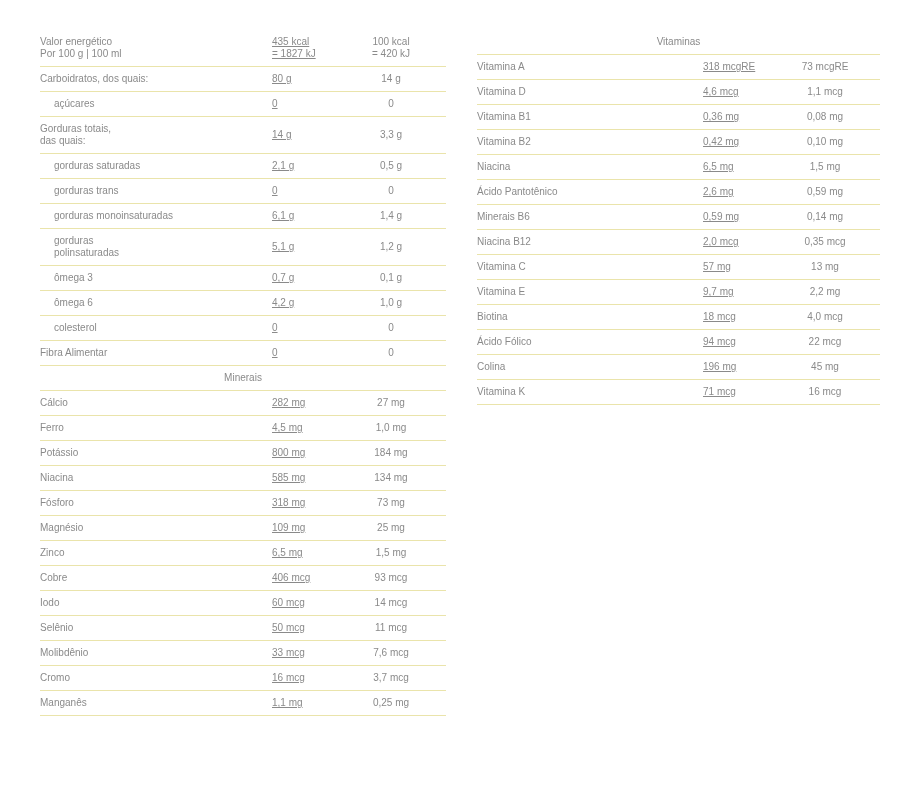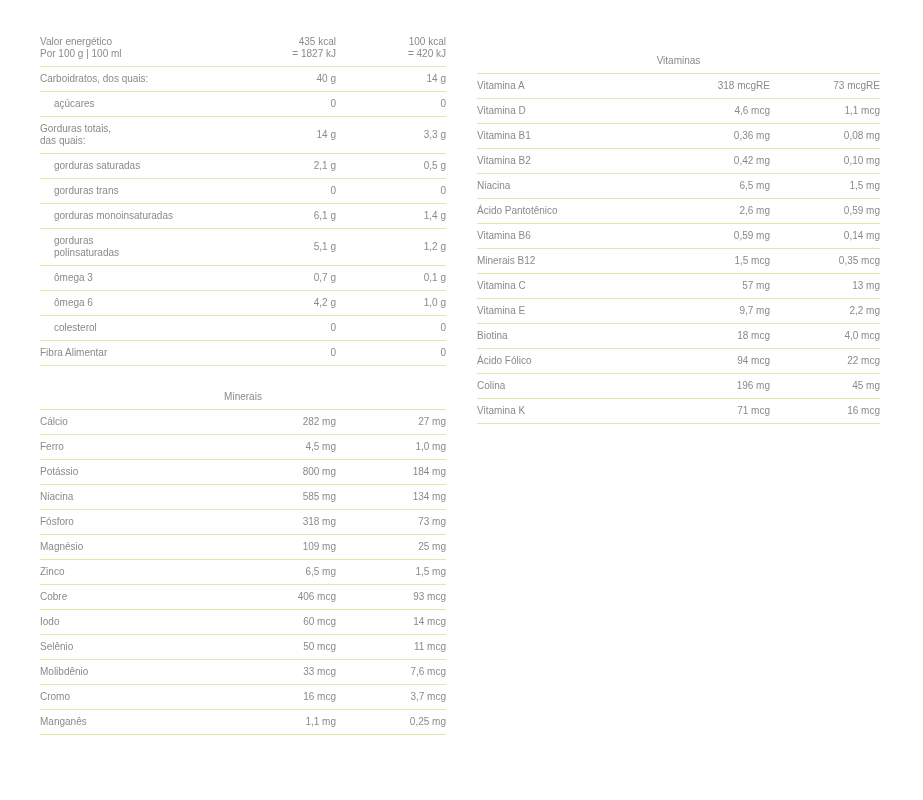--- a/index.html
+++ b/index.html
@@ -25,43 +25,43 @@
   #right-table { left: 477px; width: 403px; }
   .row {
     display: flex;
     align-items: center;
     border-bottom: 1px solid #eae4ab;
     padding: 6px 0;
   }
   .section-row {
     justify-content: center;
     text-align: center;
-    margin-top: 19px;
   }
   .c-label {
     display: flex;
     flex-direction: column;
     justify-content: center;
     box-sizing: border-box;
   }
   #left-table  .c-label { width: 232px; }
   #right-table .c-label { width: 226px; }
   .row.indent .c-label { padding-left: 14px; }
   .c-v1 {
     flex: 1;
     display: flex;
     flex-direction: column;
-    align-items: flex-end;
+    align-items: flex-start;
     text-align: left;
+    text-decoration: underline;
   }
   .c-v2 {
     width: 110px;
     display: flex;
     flex-direction: column;
-    align-items: flex-end;
+    align-items: center;
     text-align: right;
   }
   .c-label span, .c-v1 span, .c-v2 span { white-space: nowrap; }
 </style>
 </head>
 <body>
 
 <div id="left-table" class="table">
     <div class="row">
       <div class="c-label">
@@ -75,21 +75,21 @@
       <div class="c-v2">
         <span>100 kcal</span>
         <span>= 420 kJ</span>
       </div>
     </div>
     <div class="row">
       <div class="c-label">
         <span>Carboidratos, dos quais:</span>
       </div>
       <div class="c-v1">
-        <span>40 g</span>
+        <span>80 g</span>
       </div>
       <div class="c-v2">
         <span>14 g</span>
       </div>
     </div>
     <div class="row indent">
       <div class="c-label">
         <span>açúcares</span>
       </div>
       <div class="c-v1">
@@ -413,35 +413,35 @@
       </div>
       <div class="c-v1">
         <span>2,6 mg</span>
       </div>
       <div class="c-v2">
         <span>0,59 mg</span>
       </div>
     </div>
     <div class="row">
       <div class="c-label">
-        <span>Vitamina B6</span>
+        <span>Minerais B6</span>
       </div>
       <div class="c-v1">
         <span>0,59 mg</span>
       </div>
       <div class="c-v2">
         <span>0,14 mg</span>
       </div>
     </div>
     <div class="row">
       <div class="c-label">
-        <span>Minerais B12</span>
-      </div>
-      <div class="c-v1">
-        <span>1,5 mcg</span>
+        <span>Niacina B12</span>
+      </div>
+      <div class="c-v1">
+        <span>2,0 mcg</span>
       </div>
       <div class="c-v2">
         <span>0,35 mcg</span>
       </div>
     </div>
     <div class="row">
       <div class="c-label">
         <span>Vitamina C</span>
       </div>
       <div class="c-v1">

